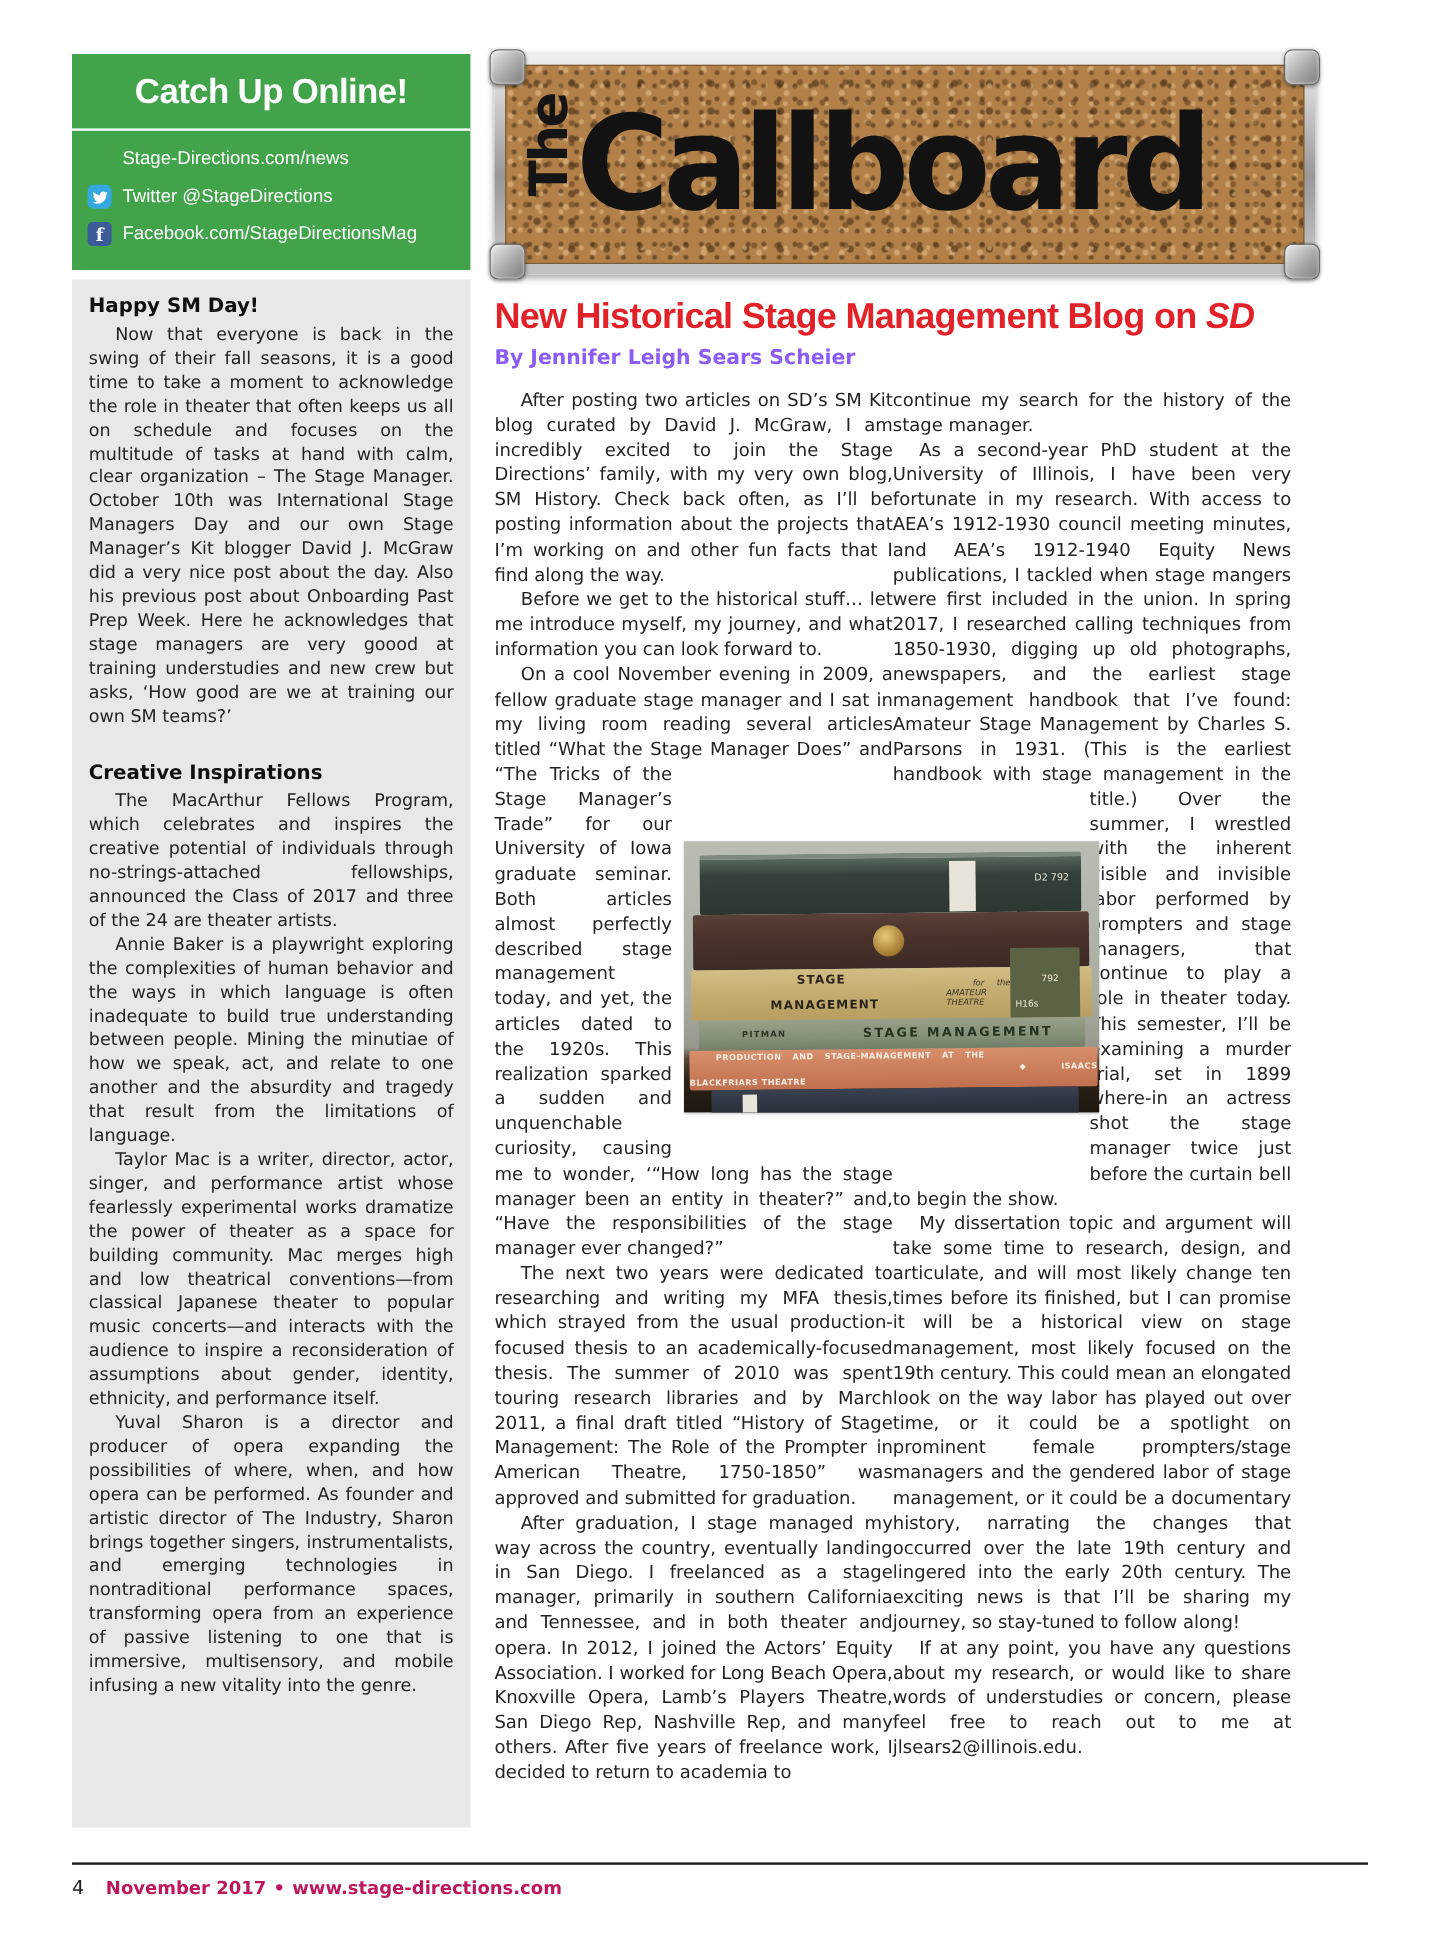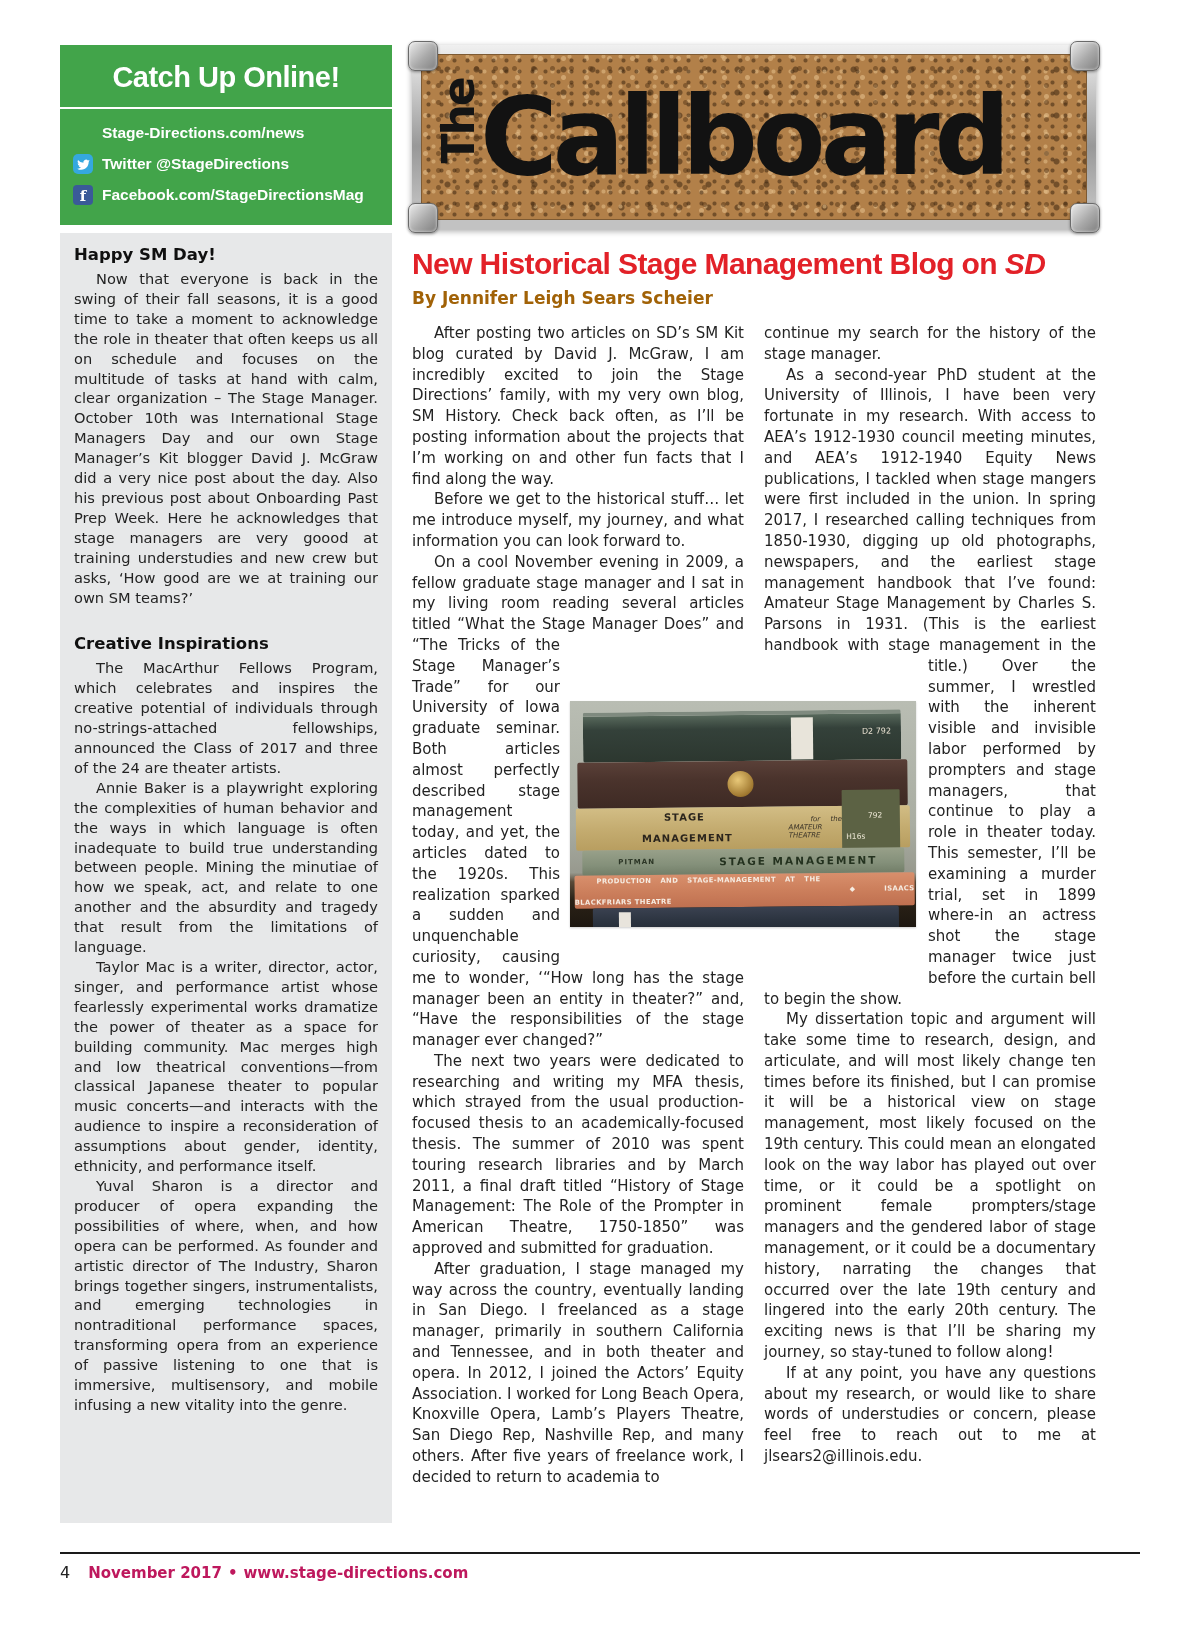--- a/index.html
+++ b/index.html
@@ -13,21 +13,21 @@
   .green-title { color:#fff; font-size:29px; font-weight:bold; text-align:center;
                  letter-spacing:-0.5px; padding:2px 12px 13px; border-bottom:2px solid #ffffff;
                  margin-bottom:14px; font-family:"Liberation Sans", sans-serif; }
   .glink { display:flex; align-items:center; gap:9px; padding-left:13px; margin-top:11px; cursor:pointer; }
   .glink:first-of-type { margin-top:2px; }
   .icon-slot { width:20px; height:20px; flex:0 0 20px; display:flex; align-items:center; justify-content:center; }
   .icon-slot.tw { background:#35a8df; border-radius:5px; }
   .icon-slot.tw svg { width:14px; height:14px; display:block; }
   .icon-slot.fb { background:#3a5a98; border-radius:4px; color:#fff; font-weight:bold;
                   font-size:15px; font-family:"DejaVu Serif", serif; line-height:1; padding-top:3px; }
-  .glabel { color:#fff; font-weight:bold; font-size:15.5px; font-family:"Liberation Sans", sans-serif; }
+  .glabel { color:#fff; font-weight:normal; font-size:15.5px; font-family:"Liberation Sans", sans-serif; }
 
   .gray-box { background:#e7e8e9; margin-top:8px; padding:12px 14px 16px; height:1290px; overflow:hidden; }
   .gray-box h3 { font-size:16.5px; color:#101010; margin:27px 0 5px; }
   .gray-box h3:first-child { margin-top:0; }
   .sp { font-size:14.6px; line-height:19.9px; text-align:justify; color:#232323; }
   .ind { text-indent:22px; }
 
   
   .main { position:absolute; left:412px; top:45px; width:684px; }
 
@@ -53,23 +53,23 @@
         line-height:1; transform:scaleY(1.03); }
   .cap { position:absolute; width:30px; height:30px; border-radius:7px; border:1px solid #6a6a6a;
          background:linear-gradient(135deg,#ececec,#a9a9a9 55%,#7e7e7e);
          box-shadow:inset 0 0 3px rgba(255,255,255,.7), 0 1px 3px rgba(0,0,0,.4); display:block; }
   .c1 { top:-4px; left:-4px; } .c2 { top:-4px; right:-4px; }
   .c3 { bottom:-4px; left:-4px; } .c4 { bottom:-4px; right:-4px; }
 
   .title { margin-top:18px; font-size:30px; font-weight:bold; color:#e22128;
            letter-spacing:-0.6px; font-family:"Liberation Sans", sans-serif; white-space:nowrap; }
   .title em { font-style:italic; }
-  .byline { margin-top:7px; font-size:17px; font-weight:bold; color:#a16207; }
-
-  .cols { display:flex; gap:20px; margin-top:15px; }
+  .byline { margin-top:7px; font-size:17px; font-weight:bold; color:#8b5cf6; }
+
+  .cols { display:flex; margin-top:15px; }
   .col { width:332px; }
   .bp { font-size:15px; line-height:20.8px; text-align:justify; color:#232323; }
 
   
   .sp1 { float:right; display:block; width:176px; height:320px; margin-left:8px; position:relative; }
   .sp2 { float:left;  display:block; width:154px; height:330px; margin-right:10px; }
 
   .photo { position:absolute; top:66px; left:2px; width:346px; height:226px; display:block;
            overflow:hidden; z-index:3;
            background:linear-gradient(180deg,#b9bdb3 0%,#a9ada2 55%,#97998e 76%,#5a4a38 80%,#2b2217 88%,#1d1710 100%);

